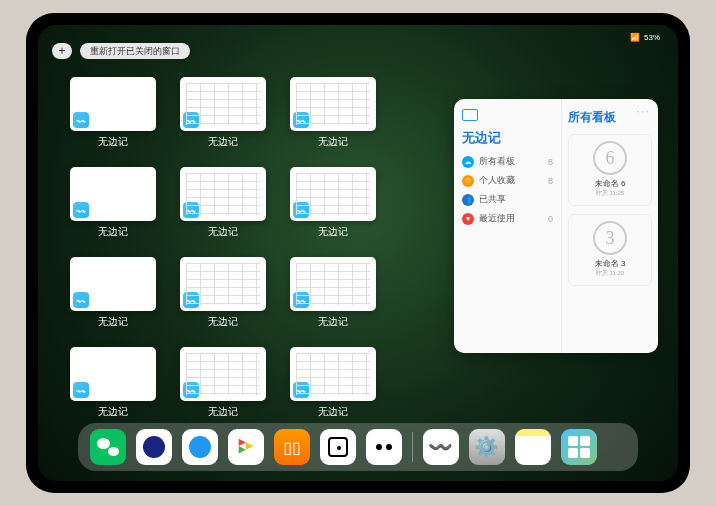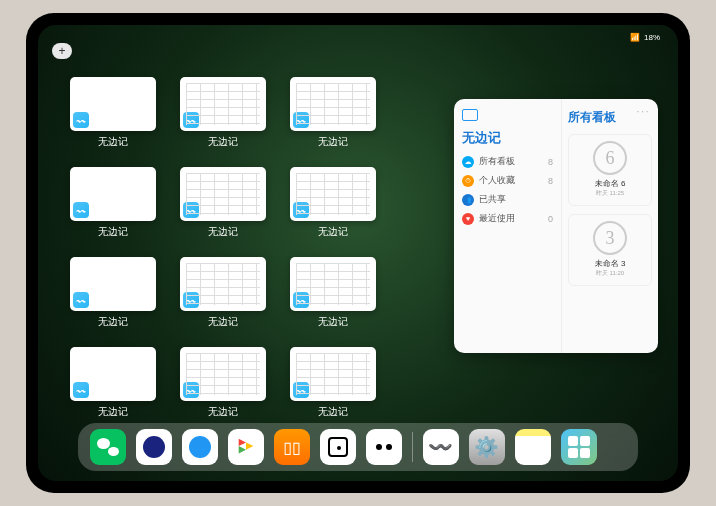--- a/index.html
+++ b/index.html
@@ -51,25 +51,26 @@
 .circ{width:22px;height:22px;border-radius:50%;}
 </style>
 </head>
 <body>
 
 <div class="device">
 <div class="screen">
 
 <div class="statusbar">
   <span>📶</span>
-  <span>18%</span>
+  <span>53%</span>
 </div>
 
 <div class="topbar">
   <div class="plusbtn">+</div>
+  <div class="banner">重新打开已关闭的窗口</div>
 </div>
 
 <div class="grid" id="grid">
         <div class="thumb">
           <div class="thumb-card">
             <div class="appicon">〰</div>
           </div>
           <div class="thumb-label">无边记</div>
         </div>
         <div class="thumb">

